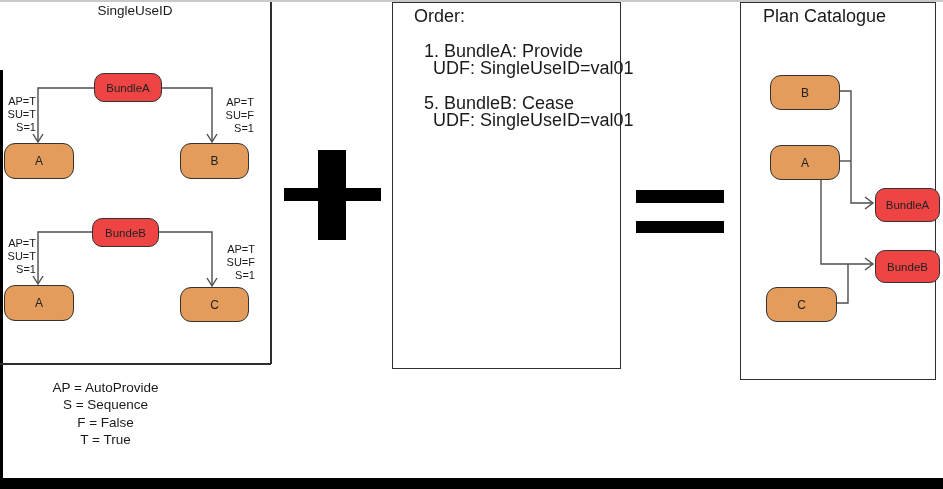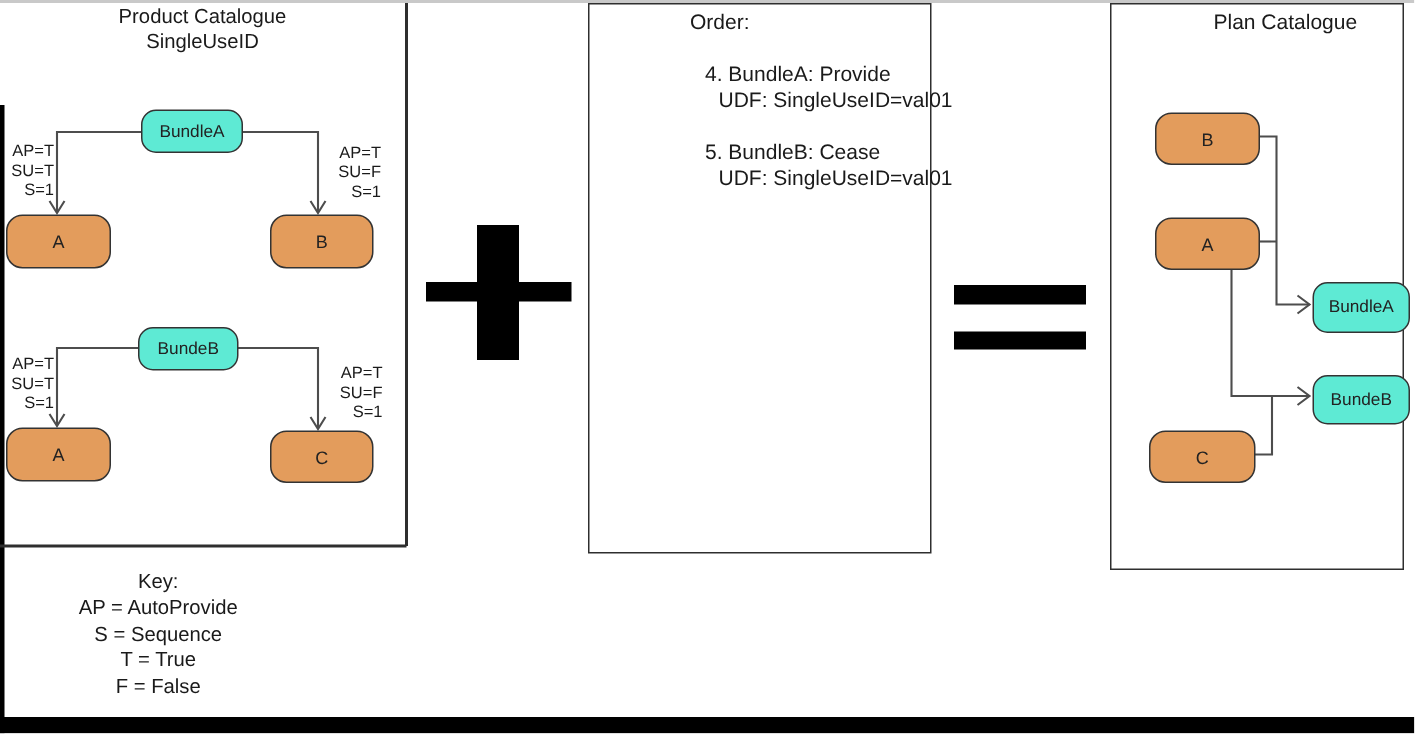--- a/index.html
+++ b/index.html
@@ -11,45 +11,44 @@
   
   .frame{position:absolute;border:1.5px solid #2e2e2e;background:transparent;}
   .hline,.vline{position:absolute;background:#2e2e2e;}
   
   .node{
     position:absolute;display:flex;align-items:center;justify-content:center;
     border:1.6px solid #333333;border-radius:11px;
     font-size:12px;color:#222222;
   }
   .node.product{background:#E39C5C;}
-  .node.bundle{background:#5eead4;border-radius:10px;font-size:11.5px;}
+  .node.bundle{background:#ef4444;border-radius:10px;font-size:11.5px;}
   
   .title{font-size:13.5px;line-height:16.5px;}
   .center{text-align:center;}
   .small-labels{position:absolute;font-size:11px;line-height:13px;text-align:right;width:35px;}
-  .order-line{position:absolute;font-size:14px;white-space:nowrap;margin-left:46px;}
+  .order-line{position:absolute;font-size:18px;white-space:nowrap;}
   .key-block{position:absolute;font-size:13.5px;line-height:17.4px;text-align:center;}
   
   .op-bar{position:absolute;background:#000000;}
   svg{position:absolute;overflow:visible;}
 </style>
 </head>
 <body>
 
 <div id="stage">
 
   <div class="abs" style="left:0;top:0;width:943px;height:2px;background:#c9c9c9;"></div>
   <div class="abs" style="left:0;top:70px;width:3px;height:419px;background:#000;"></div>
   <div class="abs" style="left:0;top:478px;width:943px;height:11px;background:#000;"></div>
 
   <div class="vline" style="left:270px;top:2px;width:1.5px;height:362px;"></div>
   <div class="hline" style="left:0;top:363px;width:271px;height:1.5px;"></div>
 
   <div class="abs title center" style="left:20px;top:3px;width:230px;">
-    <div>Product Catalogue</div>
     <div>SingleUseID</div>
   </div>
 
   <svg style="left:0;top:0;" width="271" height="365" viewBox="0 0 271 365">
     <g fill="none" stroke="#4d4d4d" stroke-width="1.4">
       <path d="M94,88 L38,88 L38,141"></path>
       <path d="M33,134 L38,142 L43,134"></path>
       <path d="M160,88 L212,88 L212,141"></path>
       <path d="M207,134 L212,142 L217,134"></path>
       <path d="M92,232 L38,232 L38,283"></path>
@@ -93,33 +92,32 @@
     <div>S=1</div>
   </div>
   <div class="node product" style="left:4px;top:285px;width:68px;height:34px;">
     <span>A</span>
   </div>
   <div class="node product" style="left:180px;top:287px;width:67px;height:33px;">
     <span>C</span>
   </div>
 
   <div class="key-block" style="left:8px;top:379px;width:195px;">
-    <div>Key:</div>
     <div>AP = AutoProvide</div>
     <div>S = Sequence</div>
+    <div>F = False</div>
     <div>T = True</div>
-    <div>F = False</div>
   </div>
 
   <div class="op-bar" style="left:318px;top:150px;width:28px;height:90px;"></div>
   <div class="op-bar" style="left:284px;top:188px;width:97px;height:13px;"></div>
 
   <div class="frame" style="left:392px;top:2px;width:227px;height:365px;"></div>
   <div class="order-line" style="left:414px;top:6px;">Order:</div>
-  <div class="order-line" style="left:424px;top:41px;">4. BundleA: Provide</div>
+  <div class="order-line" style="left:424px;top:41px;">1. BundleA: Provide</div>
   <div class="order-line" style="left:433px;top:58px;">UDF: SingleUseID=val01</div>
   <div class="order-line" style="left:424px;top:93px;">5. BundleB: Cease</div>
   <div class="order-line" style="left:433px;top:110px;">UDF: SingleUseID=val01</div>
 
   <div class="op-bar" style="left:636px;top:190px;width:88px;height:13px;"></div>
   <div class="op-bar" style="left:636px;top:221px;width:88px;height:12px;"></div>
 
   <div class="frame" style="left:740px;top:2px;width:194px;height:376px;"></div>
   <div class="order-line" style="left:763px;top:6px;">Plan Catalogue</div>
 

